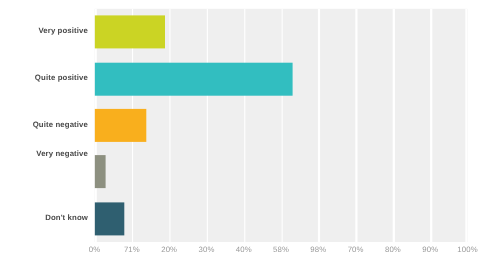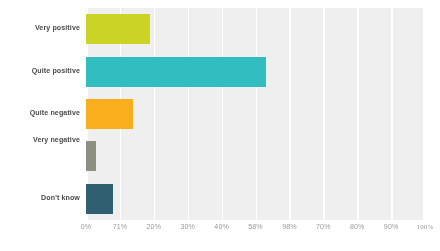--- a/index.html
+++ b/index.html
@@ -145,16 +145,16 @@
       <div class="tick-label" style="left: 86px; color: rgb(154, 154, 154);">0%</div>
       <div class="tick-label" style="left: 119.9px; color: rgb(154, 154, 154);">71%</div>
       <div class="tick-label" style="left: 153.8px; color: rgb(154, 154, 154);">20%</div>
       <div class="tick-label" style="left: 187.7px; color: rgb(154, 154, 154);">30%</div>
       <div class="tick-label" style="left: 221.6px; color: rgb(154, 154, 154);">40%</div>
       <div class="tick-label" style="left: 255.5px; color: rgb(154, 154, 154);">58%</div>
       <div class="tick-label" style="left: 289.4px; color: rgb(154, 154, 154);">98%</div>
       <div class="tick-label" style="left: 323.3px; color: rgb(154, 154, 154);">70%</div>
       <div class="tick-label" style="left: 357.2px; color: rgb(154, 154, 154);">80%</div>
       <div class="tick-label" style="left: 391.1px; color: rgb(154, 154, 154);">90%</div>
-      <div class="tick-label" style="left: 425px; color: rgb(154, 154, 154); font-family: Liberation Serif, serif;">100%</div>
+      <div class="tick-label" style="left: 425px; color: rgb(154, 154, 154);">100%</div>
     </div>
 
 </div>
 
 </body></html>

